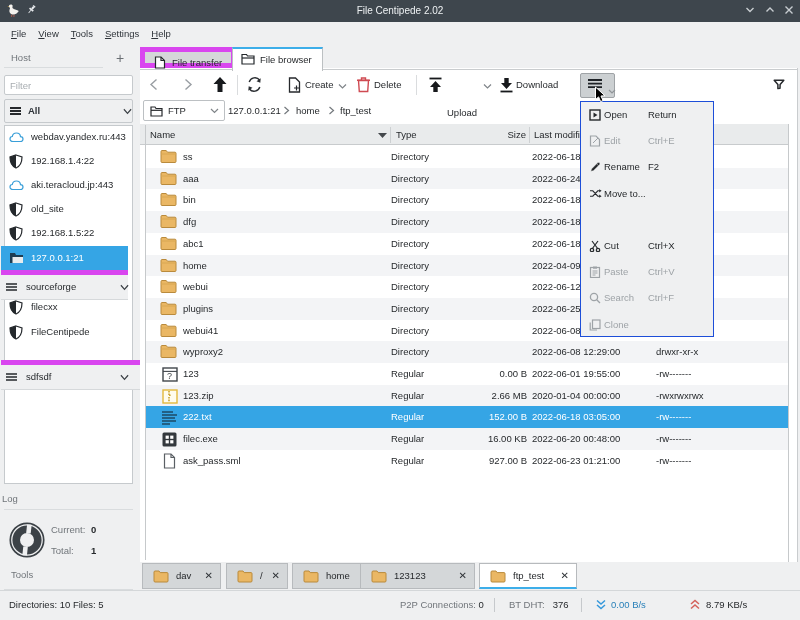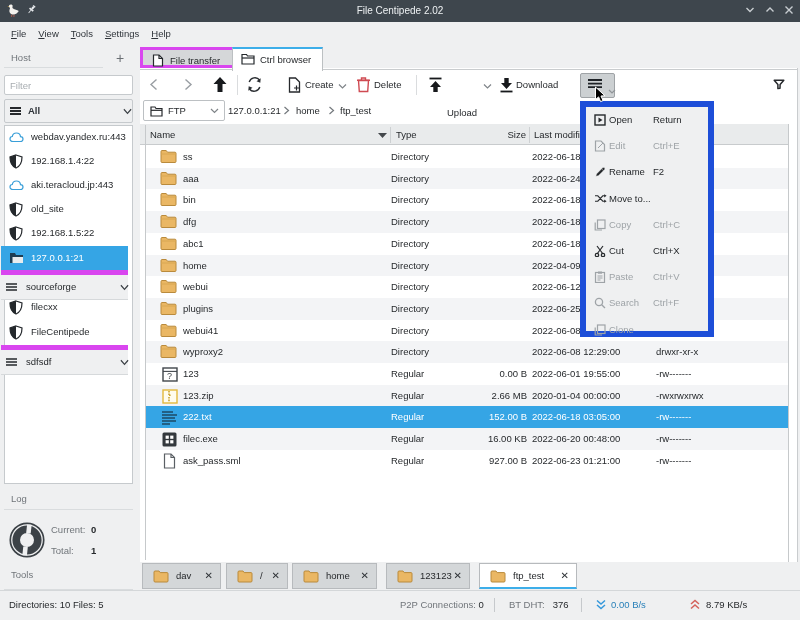--- a/index.html
+++ b/index.html
@@ -30,21 +30,21 @@
 .trow{position:absolute;left:146px;width:642px;height:22px;line-height:22px;}
 .trow.alt{background:#f3f4f6;}
 .trow.sel{background:#35a5e5;color:#fff;}
 .tname{position:absolute;left:37px;top:0;}
 .ttype{position:absolute;left:245px;top:0;}
 .tsize{position:absolute;left:290px;width:91px;top:0;text-align:right;}
 .tdate{position:absolute;left:386px;top:0;}
 .tperm{position:absolute;left:510px;top:0;}
 .ticon{position:absolute;left:14px;top:3px;}
 
-#menu{left:580px;top:101px;width:134px;height:236px;background:#eff0f1;border:6px solid #1d4ed8;box-sizing:border-box;}
+#menu{left:580px;top:101px;width:134px;height:236px;background:#eff0f1;border:1px solid #1d4ed8;box-sizing:border-box;}
 .mitem{position:absolute;left:0;width:132px;height:26px;line-height:26px;}
 .mitem .mi{position:absolute;left:8px;top:7px;}
 .mitem .ml{position:absolute;left:23px;}
 .mitem .ms{position:absolute;left:67px;}
 .mdis{color:#9ea3a7;}
 
 .btab{position:absolute;top:563px;height:26px;box-sizing:border-box;background:#d4d7d9;border:1px solid #b7babd;line-height:24px;}
 .btab .bl{position:absolute;left:33px;top:0;}
 .btab .bx{position:absolute;right:7px;top:0;font-size:10px;color:#2f3337;}
 .btab svg{position:absolute;left:10px;top:6px;}
@@ -153,61 +153,61 @@
     </svg>
     <span class="lbl">filecxx</span>
   </div>
 <div class="ab srow" style="top:320px;">
     <svg width="14" height="15" viewBox="0 0 14 15">
       <path d="M7 1 L13 3 C13 8 11.5 12 7 14 C2.5 12 1 8 1 3 Z" fill="none" stroke="#24282c" stroke-width="1.2"></path>
       <path d="M7 1 L1 3 C1 8 2.5 12 7 14 Z" fill="#24282c"></path>
     </svg>
     <span class="lbl">FileCentipede</span>
   </div>
-<div class="ab shead" style="top:345px;">
+<div class="ab shead" style="top:360px;padding-left:28px;">
     <svg class="ab" style="left:5px;top:8px" width="12" height="9" viewBox="0 0 12 9">
       <path d="M0 1 H11 M0 4 H11 M0 7 H11" stroke="#26292c" stroke-width="1.6"></path>
     </svg>
     <span class="ab" style="left:25px;">sdfsdf</span>
     <svg class="ab" style="left:119px;top:9px" width="9" height="7" viewBox="0 0 10 7">
       <path d="M1 1 L5 5.5 L9 1" stroke="#3a3f44" stroke-width="1.3" fill="none"></path>
     </svg>
   </div>
 
-<div class="ab gray" style="left:11px;top:489px;height:20px;line-height:20px;">Log</div>
+<div class="ab gray" style="left:2px;top:489px;height:20px;line-height:20px;">Log</div>
 <div class="ab hline" style="left:4px;top:509px;width:129px;"></div>
 <svg class="ab" style="left:9px;top:522px" width="36" height="36" viewBox="0 0 36 36">
   <circle cx="18" cy="18" r="16.7" fill="none" stroke="#3c4247" stroke-width="1.7"></circle>
   <circle cx="18" cy="18" r="10.8" fill="none" stroke="#3c4247" stroke-width="7.6"></circle>
   <rect x="17.6" y="2.6" width="4.6" height="8.8" fill="#eff0f1" transform="rotate(6 19.9 7)"></rect>
   <rect x="13.8" y="24.6" width="4.6" height="8.8" fill="#eff0f1" transform="rotate(6 16.1 29)"></rect>
 </svg>
 <div class="ab gray" style="left:51px;top:524px;">Current:</div>
 <div class="ab" style="left:91px;top:524px;font-weight:bold;">0</div>
 <div class="ab gray" style="left:51px;top:545px;">Total:</div>
 <div class="ab" style="left:91px;top:545px;font-weight:bold;">1</div>
 <div class="ab gray" style="left:11px;top:569px;">Tools</div>
 <div class="ab hline" style="left:4px;top:589px;width:129px;"></div>
 
 <div class="ab" style="left:140px;top:68px;width:658px;height:494px;background:#fff;border-right:1px solid #c9ccce;box-sizing:border-box;"></div>
 <div class="ab" style="left:140px;top:69px;width:657px;height:1px;background:#c9ccce;"></div>
 
-<div class="ab ttab" style="left:140px;width:96px;background:#d5d7d9;border:3px solid #d946ef;">
+<div class="ab ttab" style="left:140px;width:96px;background:#d5d7d9;border:5px solid #d946ef;">
   <svg class="ab" style="left:9px;top:4px" width="12" height="13" viewBox="0 0 12 13">
       <path d="M1.5 1 H7 L10.5 4.5 V12 H1.5 Z" fill="#fff" stroke="#24282c" stroke-width="1.2"></path>
       <path d="M7 1 V4.5 H10.5" fill="none" stroke="#24282c" stroke-width="1.2"></path>
     </svg>
   <span class="ab" style="left:27px;">File transfer</span>
 </div>
 <div class="ab ttab" style="left:232px;width:91px;height:24px;background:#fff;border:1px solid #bcc0c2;border-bottom:none;border-top:2px solid #3daee9;">
   <svg class="ab" style="left:8px;top:4px" width="14" height="12" viewBox="0 0 14 12">
       <path d="M1 1.5 H5.5 L6.5 3 H13 V11 H1 Z" fill="none" stroke="#24282c" stroke-width="1.2"></path>
       <path d="M1 5 H13" stroke="#24282c" stroke-width="1.2"></path>
     </svg>
-  <span class="ab" style="left:27px;">Ctrl browser</span>
+  <span class="ab" style="left:27px;">File browser</span>
 </div>
 
 <svg class="ab" style="left:148px;top:78px" width="12" height="13" viewBox="0 0 12 13">
     <path d="M8.5 1.5 L3 6.5 L8.5 11.5" stroke="#999ea3" stroke-width="1.4" fill="none"></path>
   </svg>
 <svg class="ab" style="left:182px;top:78px" width="12" height="13" viewBox="0 0 12 13">
     <path d="M3.5 1.5 L9 6.5 L3.5 11.5" stroke="#999ea3" stroke-width="1.4" fill="none"></path>
   </svg>
 <svg class="ab" style="left:212px;top:76px" width="16" height="17" viewBox="0 0 16 17">
     <path d="M8 1 L14.5 8 H10.5 V16 H5.5 V8 H1.5 Z" fill="#17191c"></path>
@@ -489,28 +489,20 @@
       <span class="ms">F2</span>
     </div>
     <div class="mitem" style="top:78.6px;">
       <svg class="mi" width="13" height="11" viewBox="0 0 13 11">
         <path d="M1 2.8 H3.8 L8.8 8.2 H10.8 M1 8.2 H3.8 L8.8 2.8 H10.8" fill="none" stroke="#26292c" stroke-width="1.1"></path>
         <path d="M10.2 1.2 L12.6 2.8 L10.2 4.4 Z M10.2 6.6 L12.6 8.2 L10.2 9.8 Z" fill="#26292c"></path>
       </svg>
       <span class="ml">Move to...</span>
       <span class="ms"></span>
     </div>
-    <div class="mitem mdis" style="top:104.8px;">
-      <svg class="mi" width="12" height="12" viewBox="0 0 12 12">
-        <rect x="3.5" y="1" width="7.5" height="8.5" fill="none" stroke="#9ea3a7" stroke-width="1.2"></rect>
-        <path d="M1.2 3.5 V11 H8" fill="none" stroke="#9ea3a7" stroke-width="1.2"></path>
-      </svg>
-      <span class="ml">Copy</span>
-      <span class="ms">Ctrl+C</span>
-    </div>
     <div class="mitem" style="top:131.0px;">
       <svg class="mi" width="12" height="12" viewBox="0 0 12 12">
         <path d="M3 1 L9 9 M9 1 L3 9" stroke="#26292c" stroke-width="1.2" fill="none"></path>
         <circle cx="3" cy="10" r="1.7" fill="none" stroke="#26292c" stroke-width="1.2"></circle>
         <circle cx="9" cy="10" r="1.7" fill="none" stroke="#26292c" stroke-width="1.2"></circle>
       </svg>
       <span class="ml">Cut</span>
       <span class="ms">Ctrl+X</span>
     </div>
     <div class="mitem mdis" style="top:157.2px;">
@@ -556,21 +548,21 @@
       <span class="bl">/</span>
       <span class="bx">✕</span>
     </div>
     <div class="btab" style="left:292px;width:85px;">
       <svg width="16" height="13" viewBox="0 0 16 13">
         <path d="M1 2 C1 1.5 1.4 1 2 1 H6 L7.2 2.6 H14 C14.6 2.6 15 3 15 3.6 V11 C15 11.6 14.6 12 14 12 H2 C1.4 12 1 11.6 1 11 Z" fill="#eab764" stroke="#b98a3c" stroke-width="1"></path>
       </svg>
       <span class="bl">home</span>
       <span class="bx">✕</span>
     </div>
-    <div class="btab" style="left:386px;width:84px;">
+    <div class="btab" style="left:360px;width:115px;">
       <svg width="16" height="13" viewBox="0 0 16 13">
         <path d="M1 2 C1 1.5 1.4 1 2 1 H6 L7.2 2.6 H14 C14.6 2.6 15 3 15 3.6 V11 C15 11.6 14.6 12 14 12 H2 C1.4 12 1 11.6 1 11 Z" fill="#eab764" stroke="#b98a3c" stroke-width="1"></path>
       </svg>
       <span class="bl">123123</span>
       <span class="bx">✕</span>
     </div>
     <div class="btab active" style="left:479px;width:98px;">
       <svg width="16" height="13" viewBox="0 0 16 13">
         <path d="M1 2 C1 1.5 1.4 1 2 1 H6 L7.2 2.6 H14 C14.6 2.6 15 3 15 3.6 V11 C15 11.6 14.6 12 14 12 H2 C1.4 12 1 11.6 1 11 Z" fill="#eab764" stroke="#b98a3c" stroke-width="1"></path>
       </svg>

